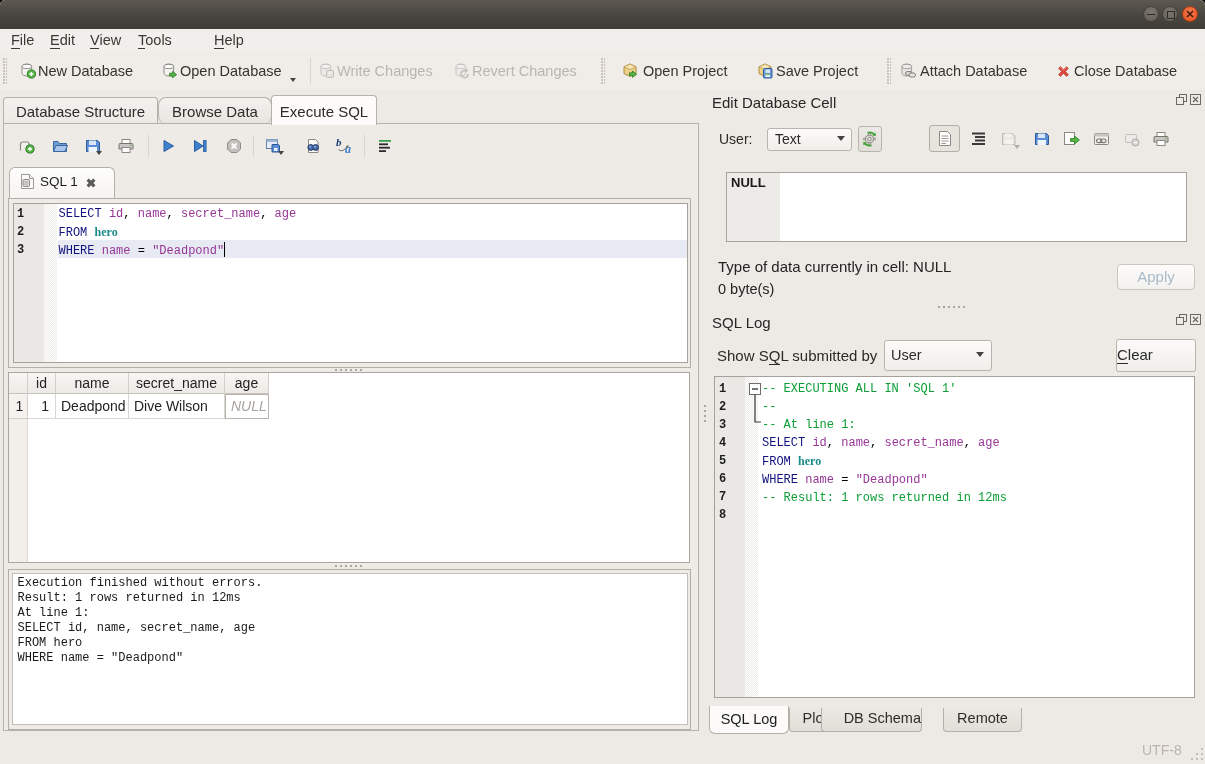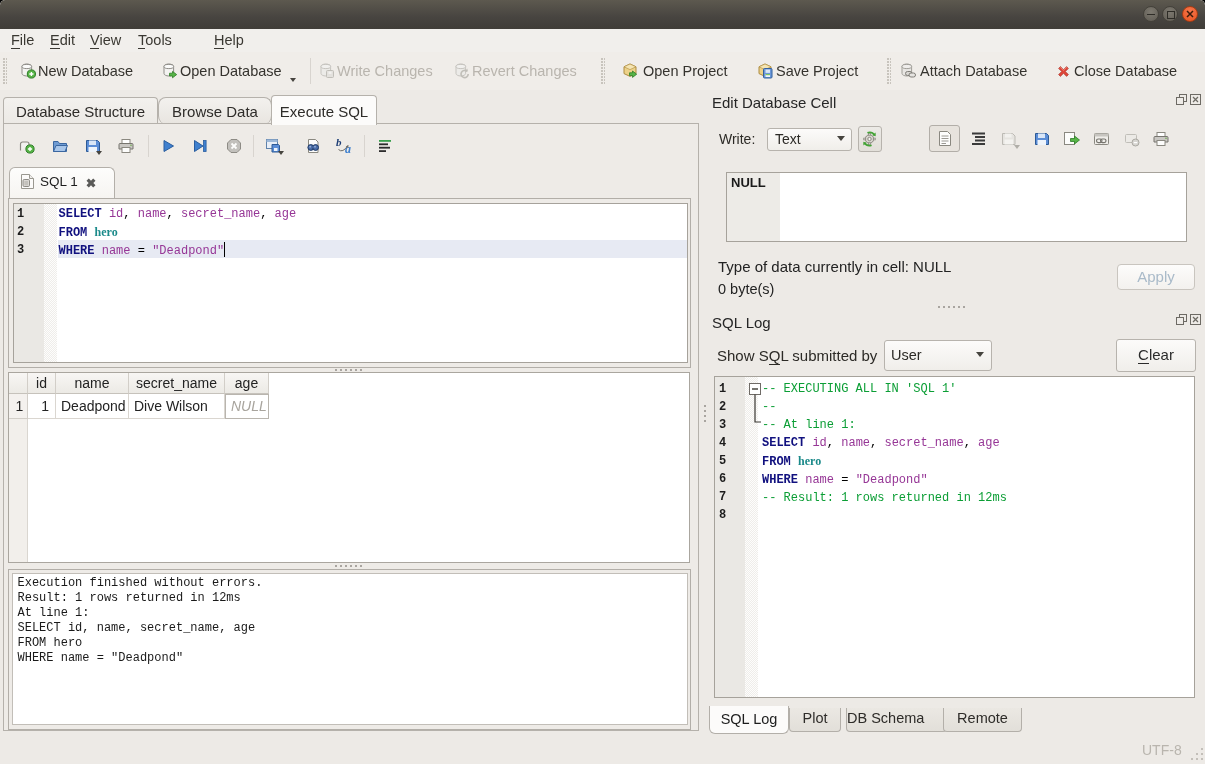--- a/index.html
+++ b/index.html
@@ -23,21 +23,21 @@
   .vsep{position:absolute;width:1px;background:#d8d4cf;}
   
   .mtab{position:absolute;box-sizing:border-box;border:1px solid #b5b1ab;border-bottom:none;border-radius:4px 4px 0 0;background:linear-gradient(#f3f1ee,#e8e5e0);font-size:15px;color:#2e2c29;text-align:center;}
   .mtab.active{background:#fcfbfa;z-index:5;}
   #pane{left:3px;top:123px;width:696px;height:608px;border:1px solid #b5b1ab;box-sizing:border-box;background:#eeebe7;}
   
   .frame{position:absolute;border:1px solid #b2aea8;box-sizing:border-box;}
   .frame2{position:absolute;border:1px solid #a6a29b;box-sizing:border-box;background:#fff;}
   .checker{background-image:conic-gradient(#efedea 25%,#fdfdfc 0 50%,#efedea 0 75%,#fdfdfc 0);background-size:2px 2px;}
   pre{margin:0;font-family:"Liberation Mono",monospace;font-size:12px;line-height:18px;}
-  .kw{color:#11117f;font-weight:bold;}
+  .kw{color:#11117f;font-weight:normal;}
   .id2{color:#963696;}
   .tbl{color:#1b8a8a;font-weight:bold;font-family:Liberation Serif, serif;}
   .str{color:#963696;}
   .cmt{color:#0b9e35;}
   .lnum{position:absolute;font-family:"Liberation Mono",monospace;font-size:12px;line-height:18px;font-weight:bold;color:#1c1c1c;}
   
   .docktitle{position:absolute;font-size:15px;color:#262626;}
   .dockbtn{position:absolute;width:11px;height:11px;}
   .btn{position:absolute;box-sizing:border-box;border:1px solid #b7b3ad;border-radius:3px;background:linear-gradient(#fcfbfa,#f0eeea);}
   .combo{position:absolute;box-sizing:border-box;border:1px solid #b7b3ad;border-radius:3px;background:linear-gradient(#fcfbfa,#f0eeea);}
@@ -262,21 +262,21 @@
   <div id="rightpanel">
     <div class="docktitle" style="left:712px;top:94px;">Edit Database Cell</div>
     <svg class="dockbtn" style="left:1176px;top:94px;" width="11" height="11">
         <rect x="3.5" y="0.5" width="7" height="7" fill="none" stroke="#6d6a64"></rect>
         <rect x="0.5" y="3.5" width="7" height="7" fill="#eeebe7" stroke="#6d6a64"></rect>
       </svg>
     <svg class="dockbtn" style="left:1190px;top:94px;" width="11" height="11">
         <rect x="0.5" y="0.5" width="10" height="10" fill="none" stroke="#6d6a64"></rect>
         <path d="M3 3 l5 5 M8 3 l-5 5" stroke="#6d6a64" stroke-width="1.2"></path>
       </svg>
-    <div class="abs" style="left:719px;top:131px;font-size:14px;color:#2c2a26;">Write:</div>
+    <div class="abs" style="left:719px;top:131px;font-size:14px;color:#2c2a26;">User:</div>
     <div class="combo" style="left:767px;top:128px;width:85px;height:23px;"></div>
     <div class="abs" style="left:775px;top:131px;font-size:14px;color:#2c2a26;">Text</div>
     <div class="abs" style="left:837px;top:136px;width:0;height:0;border-left:4px solid transparent;border-right:4px solid transparent;border-top:5px solid #46443f;"></div>
     <div class="btn" style="left:858px;top:126px;width:24px;height:26px;background:linear-gradient(#eceae6,#e2dfd9);"></div>
     <svg class="abs" style="left:861px;top:130px;" width="18" height="18">
         <g stroke="#8a887f" stroke-width="1" fill="#d8d5cf">
           <circle cx="8.5" cy="9" r="4.2"></circle>
         </g>
         <circle cx="8.5" cy="9" r="1.7" fill="#f4f2ee" stroke="#8a887f"></circle>
         <g fill="#d8d5cf" stroke="#8a887f" stroke-width="0.7">
@@ -348,21 +348,21 @@
         <rect x="0.5" y="3.5" width="7" height="7" fill="#eeebe7" stroke="#6d6a64"></rect>
       </svg>
     <svg class="dockbtn" style="left:1190px;top:314px;" width="11" height="11">
         <rect x="0.5" y="0.5" width="10" height="10" fill="none" stroke="#6d6a64"></rect>
         <path d="M3 3 l5 5 M8 3 l-5 5" stroke="#6d6a64" stroke-width="1.2"></path>
       </svg>
     <div class="abs" style="left:717px;top:347px;font-size:15px;color:#2c2a26;">Show S<span style="border-bottom:1px solid #2c2a26;">Q</span>L submitted by</div>
     <div class="combo" style="left:884px;top:340px;width:108px;height:31px;"></div>
     <div class="abs" style="left:891px;top:347px;font-size:14.5px;color:#2c2a26;">User</div>
     <div class="abs" style="left:976px;top:352px;width:0;height:0;border-left:4px solid transparent;border-right:4px solid transparent;border-top:5px solid #46443f;"></div>
-    <div class="btn" style="left:1116px;top:339px;width:80px;height:33px;text-align:center;font-size:15px;color:#2b2b2b;padding-top:6px;"><span style="border-bottom:1px solid #2b2b2b;">C</span>lear</div>
+    <div class="btn" style="left:1116px;top:339px;width:80px;height:33px;font-size:15px;color:#2b2b2b;padding-top:6px;"><span style="border-bottom:1px solid #2b2b2b;">C</span>lear</div>
 
     <div class="frame2" style="left:714px;top:376px;width:481px;height:322px;">
       <div class="abs" style="left:0;top:0;width:30px;height:320px;background:#eae8e4;"></div>
       <div class="abs checker" style="left:30px;top:0;width:13px;height:320px;"></div>
       <div class="lnum" style="left:4px;top:3px;">1<br>2<br>3<br>4<br>5<br>6<br>7<br>8</div>
       <pre class="abs" style="left:47px;top:3px;"><span class="cmt">-- EXECUTING ALL IN 'SQL 1'</span>
 <span class="cmt">--</span>
 <span class="cmt">-- At line 1:</span>
 <span class="kw">SELECT</span> <span class="id2">id</span>, <span class="id2">name</span>, <span class="id2">secret_name</span>, <span class="id2">age</span>
 <span class="kw">FROM</span> <span class="tbl">hero</span>
@@ -370,21 +370,21 @@
 <span class="cmt">-- Result: 1 rows returned in 12ms</span></pre>
       <svg class="abs" style="left:33px;top:5px;" width="14" height="48">
           <rect x="1.5" y="1.5" width="11" height="11" fill="#fff" stroke="#6f6b66"></rect>
           <path d="M4 7 h6" stroke="#3a3832" stroke-width="1.4"></path>
           <path d="M7 12.5 V40 h6" fill="none" stroke="#3a3832" stroke-width="1.2"></path>
         </svg>
     </div>
 
     <div class="abs" style="left:709px;top:706px;width:80px;height:28px;background:#fcfbfa;border:1px solid #b3afa9;border-top:none;border-radius:0 0 6px 6px;box-sizing:border-box;text-align:center;font-size:14.5px;color:#1d1d1d;padding-top:5px;">SQL Log</div>
     <div class="abs" style="left:789px;top:708px;width:52px;height:24px;background:linear-gradient(#ebe8e3,#e2dfd9);border:1px solid #b3afa9;border-top:none;border-radius:0 0 4px 4px;box-sizing:border-box;text-align:center;font-size:14.5px;color:#2e2c29;padding-top:2px;">Plot</div>
-    <div class="abs" style="left:846px;top:708px;width:101px;height:24px;background:linear-gradient(#ebe8e3,#e2dfd9);border:1px solid #b3afa9;border-top:none;border-radius:0 0 4px 4px;box-sizing:border-box;text-align:left;font-size:14.5px;color:#2e2c29;padding-top:2px;">DB Schema</div>
+    <div class="abs" style="left:821px;top:708px;width:101px;height:24px;background:linear-gradient(#ebe8e3,#e2dfd9);border:1px solid #b3afa9;border-top:none;border-radius:0 0 4px 4px;box-sizing:border-box;text-align:right;font-size:14.5px;color:#2e2c29;padding-top:2px;">DB Schema</div>
     <div class="abs" style="left:943px;top:708px;width:79px;height:24px;background:linear-gradient(#ebe8e3,#e2dfd9);border:1px solid #b3afa9;border-top:none;border-radius:0 0 4px 4px;box-sizing:border-box;text-align:center;font-size:14.5px;color:#2e2c29;padding-top:2px;">Remote</div>
   </div>
 
   <div id="status">
     <div class="abs" style="left:1142px;top:742px;font-size:14px;color:#b9b5ae;">UTF-8</div>
     <svg class="abs" style="left:1189px;top:746px;" width="16" height="17">
         <g fill="#b5b1aa">
           <circle cx="13" cy="3" r="1"></circle>
           <circle cx="13" cy="8" r="1"></circle>
           <circle cx="8" cy="8" r="1"></circle>

